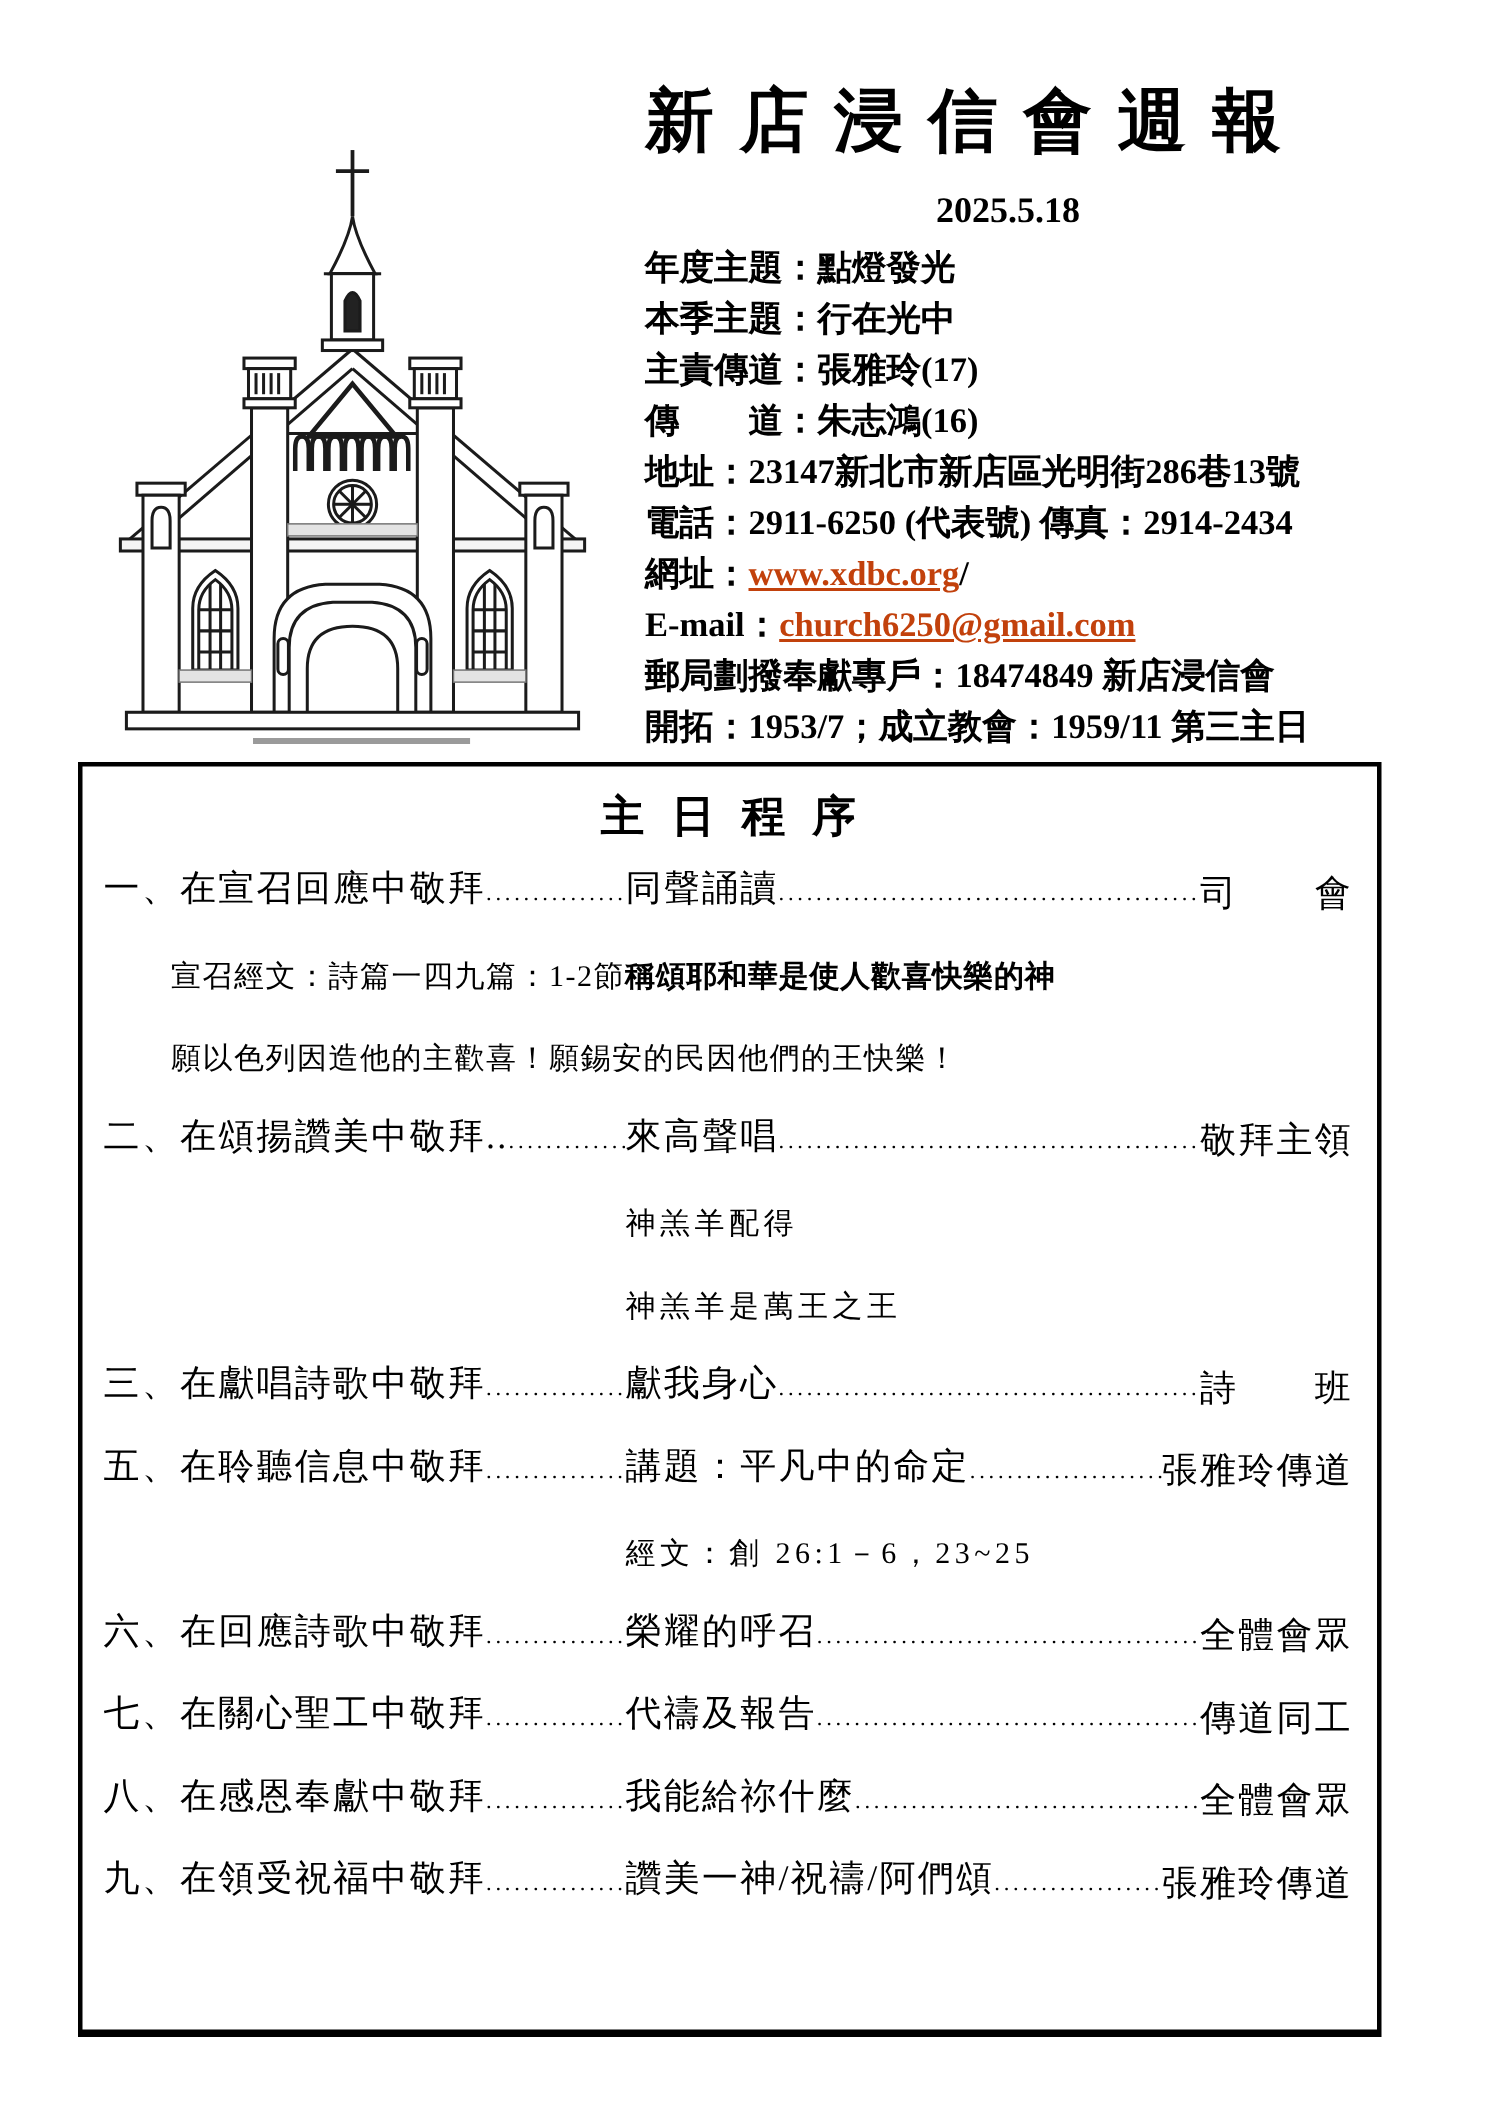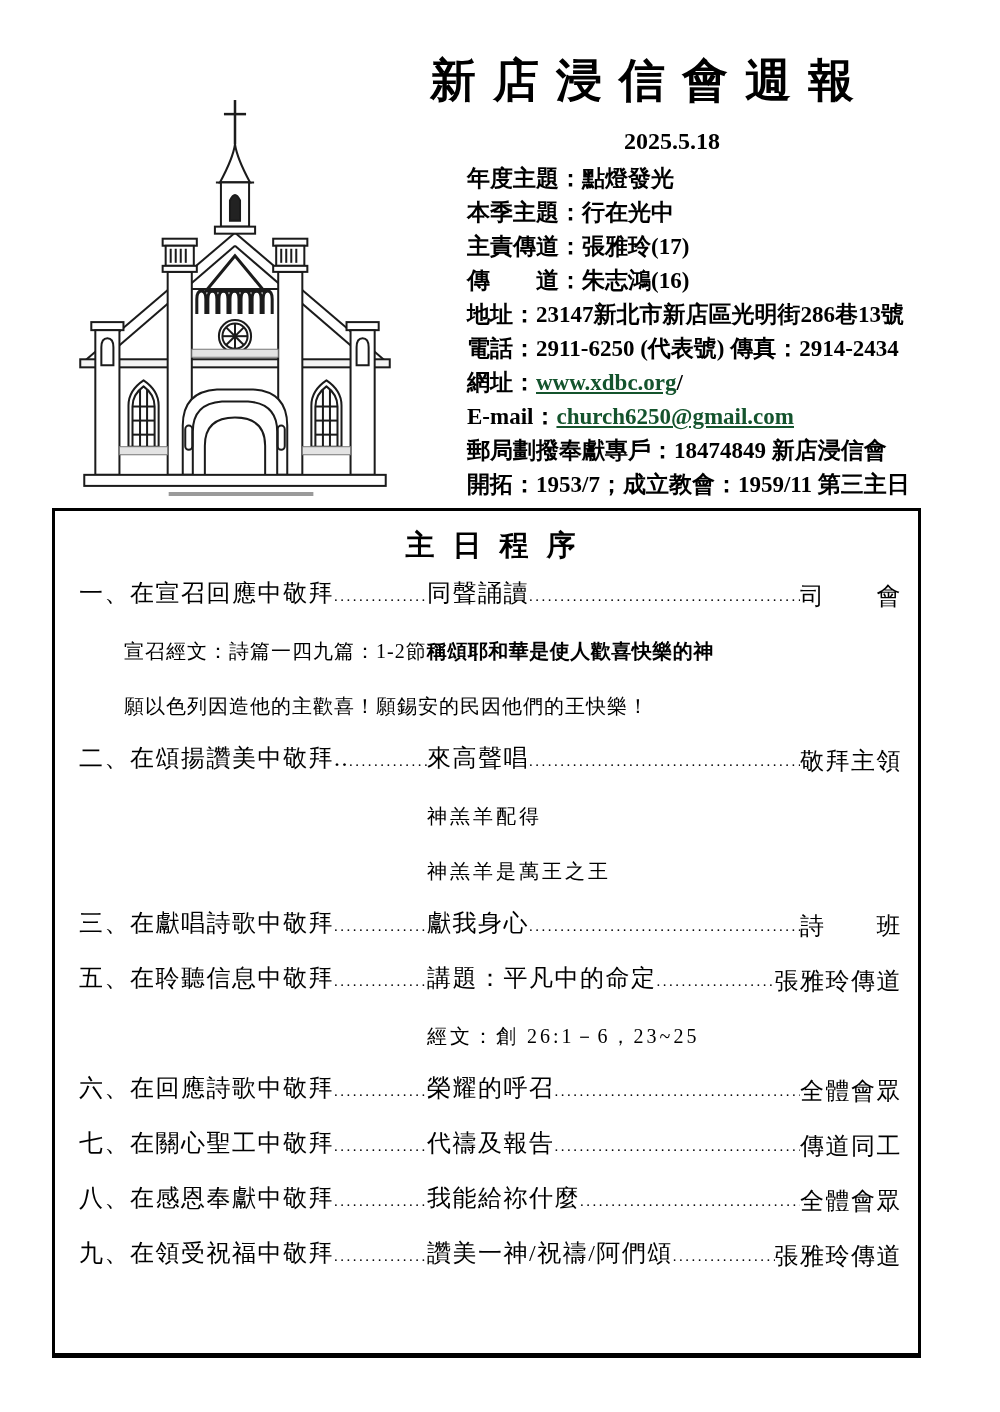--- a/index.html
+++ b/index.html
@@ -7,27 +7,27 @@
        font-family:"Liberation Serif", serif;color:#000;}
   .page{position:absolute;inset:0;background:#fff;}
 
   
   .church-art{position:absolute;left:58px;top:92px;width:354px;height:414px;}
   .masthead-title{position:absolute;left:430px;top:50px;width:500px;
        font-size:46px;font-weight:bold;letter-spacing:17px;white-space:nowrap;}
   .masthead-date{position:absolute;left:430px;top:128px;width:484px;
        font-size:24px;font-weight:bold;text-align:center;}
   .church-info{position:absolute;left:430px;top:162px;width:540px;}
-  .info-line{height:34px;line-height:34px;font-size:23px;font-weight:bold;white-space:nowrap;margin-left:37px;}
-  .link{color:#14532d;text-decoration:underline;cursor:pointer;}
+  .info-line{height:34px;line-height:34px;font-size:23px;font-weight:bold;white-space:nowrap;}
+  .link{color:#c2410c;text-decoration:underline;cursor:pointer;}
 
   
   .program-box{position:absolute;left:52px;top:508px;width:869px;height:850px;
        box-sizing:border-box;border:3px solid #000;border-bottom:5px solid #000;
-       padding:10px 16px 0 24px;}
+       padding:10px 16px 0 14px;}
   .program-title{height:48px;line-height:48px;text-align:center;
        font-size:29px;font-weight:bold;letter-spacing:18px;text-indent:18px;}
   .prog-line{display:flex;align-items:flex-end;height:55px;line-height:55px;
        font-size:24px;letter-spacing:1.5px;white-space:nowrap;}
   .col-left{flex:0 0 348px;display:flex;align-items:baseline;overflow:hidden;min-width:0;}
   .col-mid{flex:1 1 auto;display:flex;align-items:baseline;overflow:hidden;min-width:0;}
   .col-role{flex:0 0 auto;}
   .dots{flex:1 1 auto;overflow:hidden;min-width:0;font-size:15px;letter-spacing:2.5px;}
   .sub-line{height:55px;line-height:55px;font-size:20px;letter-spacing:1px;
        white-space:nowrap;overflow:hidden;}

